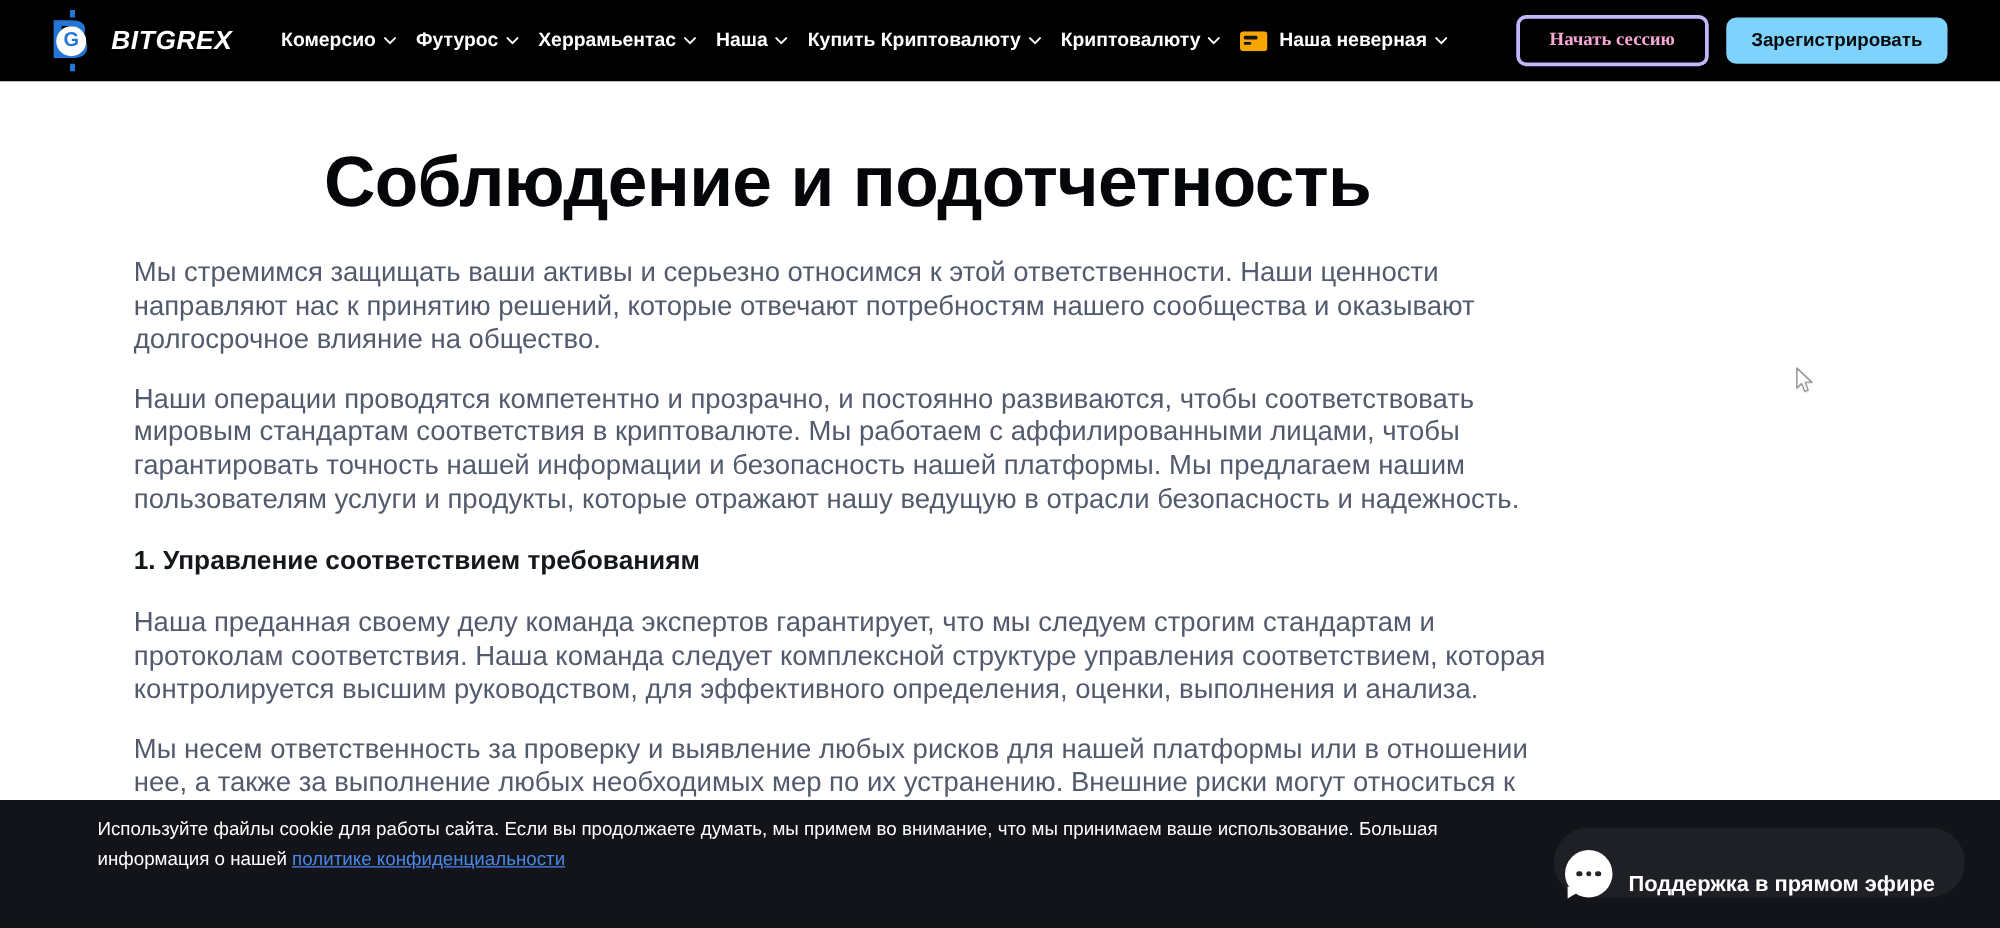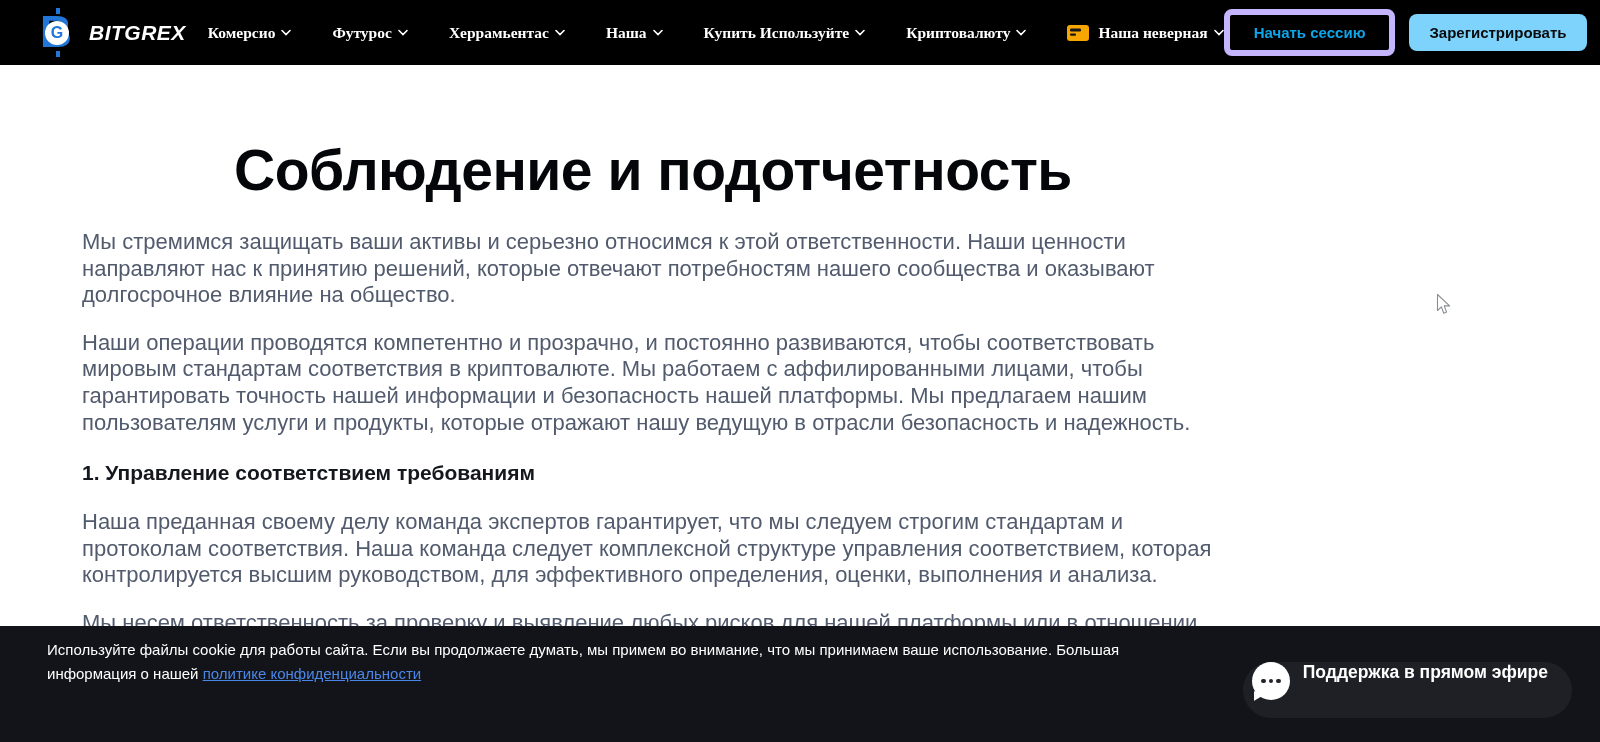--- a/index.html
+++ b/index.html
@@ -33,77 +33,77 @@
     position:absolute; left:5px; top:13px;
     width:24px; height:24px; border-radius:50%;
     background:#ffffff; color:#2176d8;
     font-size:16px; font-weight:bold;
     display:flex; align-items:center; justify-content:center;
   }
   .brand-name {
     color:#ffffff; font-size:21px; font-weight:bold;
     letter-spacing:0.5px; margin-left:9px;font-style:italic;
   }
-  .nav-menu { display:flex; align-items:center; gap:41px; margin-left:22px;font-family:Liberation Serif, serif; }
+  .nav-menu { display:flex; align-items:center; gap:16px; margin-left:39px; }
   .nav-item {
     display:flex; align-items:center; gap:6px;
     color:#ffffff; font-size:15.5px; font-weight:bold;
     cursor:pointer; white-space:nowrap;
   }
   .nav-item .card-ico { display:flex; margin-right:3px; }
   .nav-right { margin-left:auto; display:flex; align-items:center; gap:14px; }
   .btn-outline {
-    background:transparent; color:#0ea5e9;
-    border:6px solid #c4b5fd; border-radius:8px;
-    font-family:Liberation Sans, sans-serif; font-size:15px; font-weight:bold;
+    background:transparent; color:#f9a8d4;
+    border:3px solid #c4b5fd; border-radius:8px;
+    font-family:Liberation Serif, serif; font-size:15px; font-weight:bold;
     padding:9px 24px; cursor:pointer; white-space:nowrap;
   }
   .btn-primary {
     background:#7dd3fc; color:#0a0b0d;
     border:none; border-radius:8px;
     font-family:inherit; font-size:15px; font-weight:bold;
     padding:10px 20px; cursor:pointer; white-space:nowrap;
   }
 
   
-  main { width:1142px; margin-left:82px; padding-top:72px; }
+  main { width:1142px; margin-left:107px; padding-top:48px; }
   h1 {
     text-align:center; font-size:57px; font-weight:bold;
     color:#04060a; margin:0 0 26px 0; letter-spacing:-0.5px;
   }
   .para {
     font-size:22px; line-height:26.6px; color:#525b6d;
     margin:0 0 21px 0;
   }
   h2 {
     font-size:21px; font-weight:bold; color:#14171c;
     margin:25px 0 24px 0;
   }
 
   
   .cookie-banner {
-    position:fixed; left:0; right:0; bottom:0; height:116px;
+    position:fixed; left:0; right:0; bottom:0; height:102px;
     background:#131419; z-index:10;
-    padding:12px 0 0 47px;
+    padding:12px 0 0 78px;
     color:#ffffff; font-size:15px; line-height:23.5px;
   }
   .cookie-banner p { margin:0; max-width:1108px; }
   .cookie-banner a { color:#4a87e8; text-decoration:underline; cursor:pointer; }
 
   .accept-btn {
     position:fixed; right:107px; bottom:30px;
     width:85px; height:38px; border-radius:19px;
     background:#f7a600; border:none; z-index:11; cursor:pointer;
   }
 
   
   .chat-widget {
     position:fixed; right:28px; bottom:24px; height:56px;
     background:#1e2026; border-radius:28px; z-index:12;
-    display:flex; align-items:flex-start; gap:13px;
+    display:flex; align-items:flex-end; gap:13px;
     padding:0 24px 0 9px; cursor:pointer;
     color:#ffffff; font-size:17.5px; font-weight:bold; white-space:nowrap;
   }
   .chat-icon {
     width:38px; height:38px; border-radius:50%;
     background:#ffffff; position:relative;
     display:flex; align-items:center; justify-content:center; gap:3px;
   }
   .chat-icon::after {
     content:""; position:absolute; left:2px; bottom:-1px;
@@ -158,21 +158,21 @@
       <div class="nav-item">
 
         <span>Наша</span>
         <svg width="10" height="7" viewBox="0 0 10 7">
           <path d="M1 1.5 L5 5.5 L9 1.5" stroke="#ffffff" stroke-width="1.6" fill="none" stroke-linecap="round"></path>
         </svg>
       </div>
 
       <div class="nav-item">
 
-        <span>Купить Используйте</span>
+        <span>Купить Криптовалюту</span>
         <svg width="10" height="7" viewBox="0 0 10 7">
           <path d="M1 1.5 L5 5.5 L9 1.5" stroke="#ffffff" stroke-width="1.6" fill="none" stroke-linecap="round"></path>
         </svg>
       </div>
 
       <div class="nav-item">
 
         <span>Криптовалюту</span>
         <svg width="10" height="7" viewBox="0 0 10 7">
           <path d="M1 1.5 L5 5.5 L9 1.5" stroke="#ffffff" stroke-width="1.6" fill="none" stroke-linecap="round"></path>

